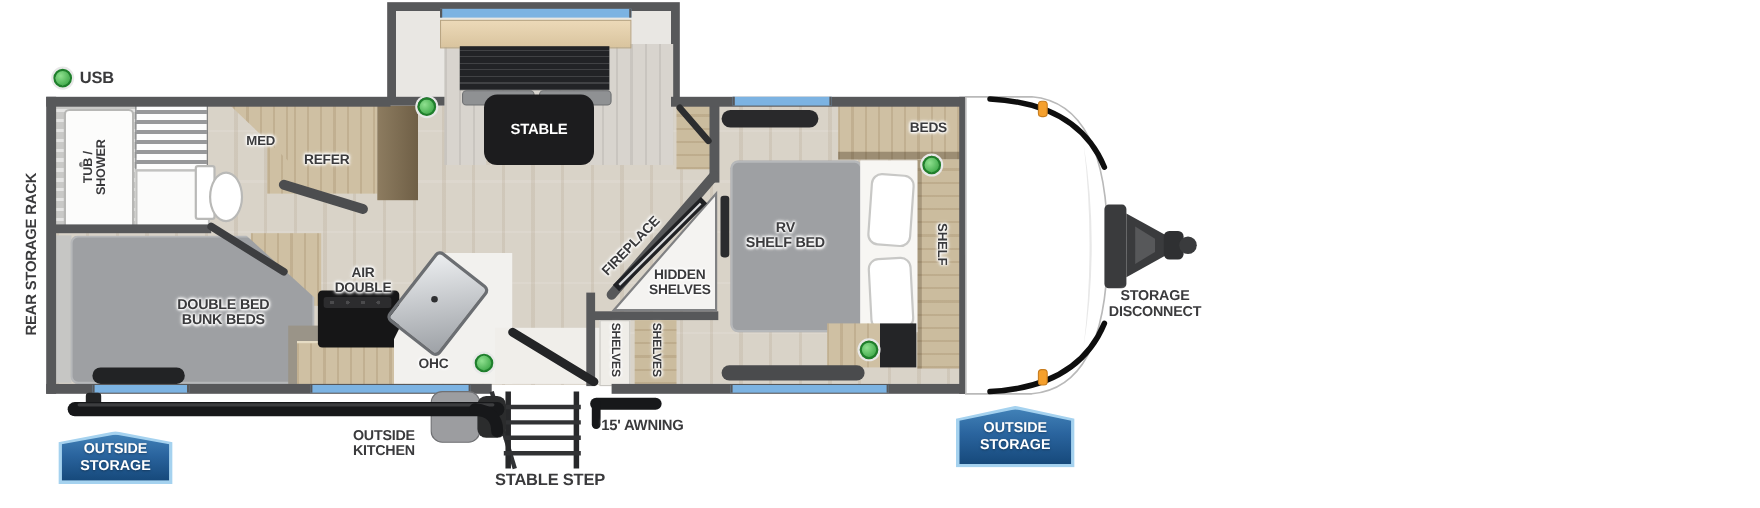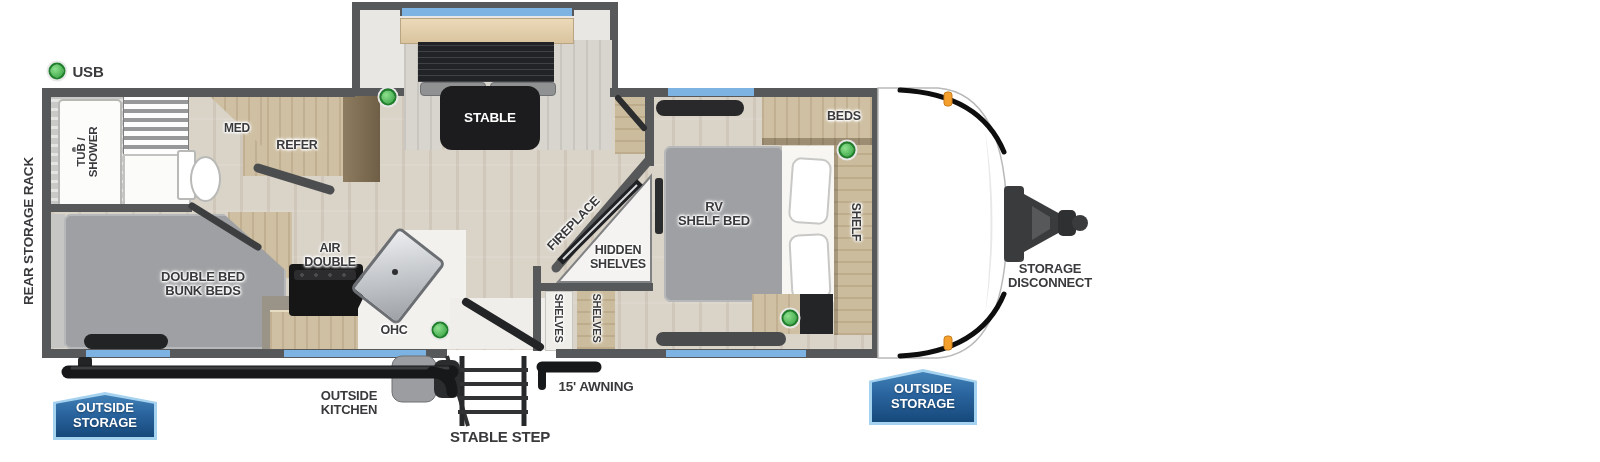--- a/index.html
+++ b/index.html
@@ -204,21 +204,21 @@
   <div class="abs lbl rot-cw" style="left:596px;top:318px;font-size:11px;white-space:nowrap;">SHELVES</div>
   <div class="abs lbl" style="left:714px;top:214px;font-size:13px;">RV
 SHELF BED</div>
   <div class="abs lbl" style="left:844px;top:117px;font-size:12.5px;">BEDS</div>
   <div class="abs lbl rot-cw" style="left:856px;top:222px;font-size:12px;white-space:nowrap;">SHELF</div>
   <div class="abs lbl" style="left:1050px;top:276px;font-size:13px;">STORAGE
 DISCONNECT</div>
   <div class="abs lbl" style="left:349px;top:403px;font-size:13px;">OUTSIDE
 KITCHEN</div>
   <div class="abs lbl" style="left:500px;top:437px;font-size:15px;white-space:nowrap;">STABLE STEP</div>
-  <div class="abs lbl" style="left:596px;top:387px;font-size:13.5px;white-space:nowrap;">15' AWNING</div>
+  <div class="abs lbl" style="left:584px;top:387px;font-size:13.5px;white-space:nowrap;">15' AWNING</div>
 
   <div class="abs badge" style="left:53px;top:392px;width:104px;height:48px;">
     <div class="badge-in">
         <span class="badge-txt">OUTSIDE
 STORAGE</span>
       </div>
   </div>
   <div class="abs badge" style="left:869px;top:369px;width:108px;height:56px;">
     <div class="badge-in">
         <span class="badge-txt">OUTSIDE

